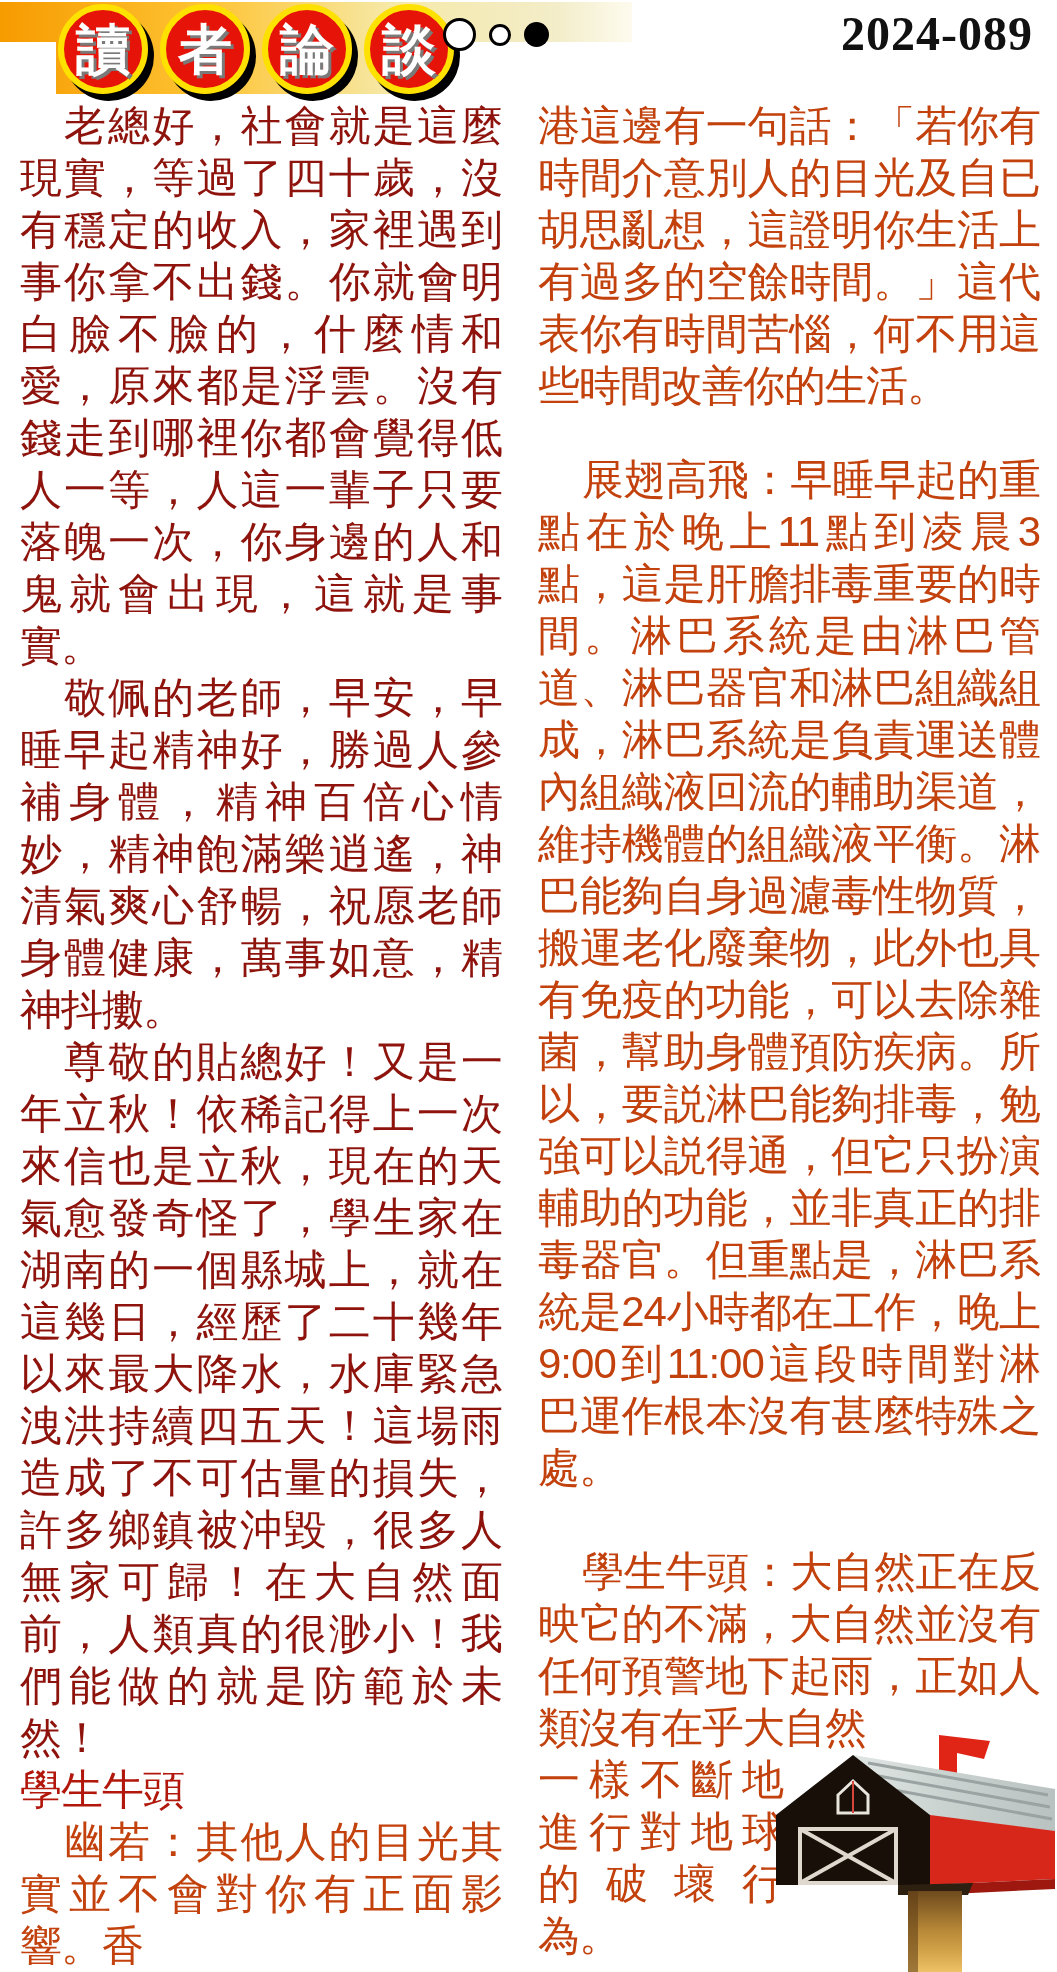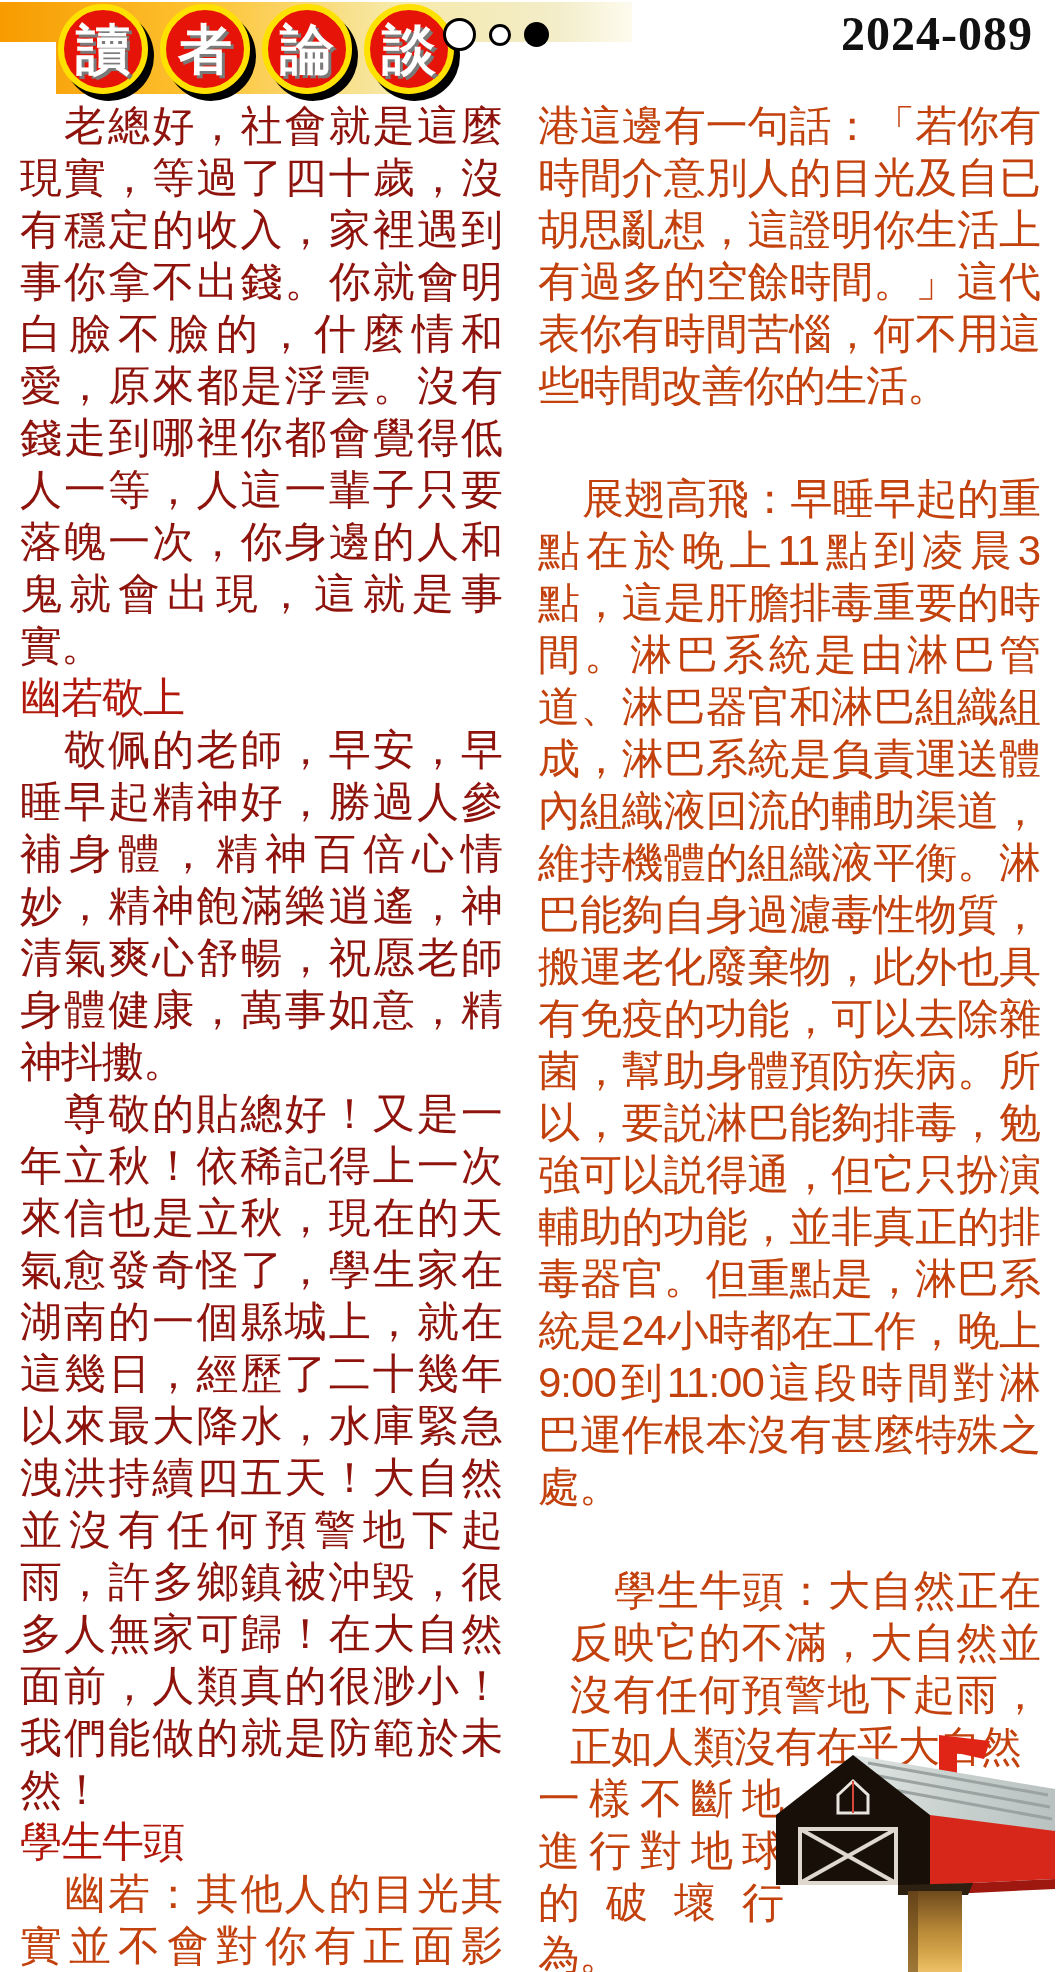--- a/index.html
+++ b/index.html
@@ -85,31 +85,30 @@
   <div class="dots">
     <span class="dot dot-large"></span>
     <span class="dot dot-medium"></span>
     <span class="dot dot-filled"></span>
   </div>
 
   <div class="issue-number">2024-089</div>
 
   <section class="col col-left">
     <p class="letter red indent">老總好，社會就是這麼現實，等過了四十歲，沒有穩定的收入，家裡遇到事你拿不出錢。你就會明白臉不臉的，什麼情和愛，原來都是浮雲。沒有錢走到哪裡你都會覺得低人一等，人這一輩子只要落魄一次，你身邊的人和鬼就會出現，這就是事實。</p>
-    <p class="sig mb55">幽若敬上</p>
     <p class="letter red indent spaced">敬佩的老師，早安，早睡早起精神好，勝過人參補身體，精神百倍心情妙，精神飽滿樂逍遙，神清氣爽心舒暢，祝愿老師身體健康，萬事如意，精神抖擻。</p>
-    <p class="letter red indent">尊敬的貼總好！又是一年立秋！依稀記得上一次來信也是立秋，現在的天氣愈發奇怪了，學生家在湖南的一個縣城上，就在這幾日，經歷了二十幾年以來最大降水，水庫緊急洩洪持續四五天！大自然並沒有任何預警地下起雨，許多鄉鎮被沖毀，很多人無家可歸！在大自然面前，人類真的很渺小！我們能做的就是防範於未然！</p>
+    <p class="letter red indent">尊敬的貼總好！又是一年立秋！依稀記得上一次來信也是立秋，現在的天氣愈發奇怪了，學生家在湖南的一個縣城上，就在這幾日，經歷了二十幾年以來最大降水，水庫緊急洩洪持續四五天！這場雨造成了不可估量的損失，許多鄉鎮被沖毀，很多人無家可歸！在大自然面前，人類真的很渺小！我們能做的就是防範於未然！</p>
     <p class="sig mb55 mt50">學生牛頭</p>
     <p class="letter black indent mt50">幽若：其他人的目光其實並不會對你有正面影響。香</p>
   </section>
 
   <section class="col col-right">
     <p class="letter black">港這邊有一句話：「若你有時間介意別人的目光及自已胡思亂想，這證明你生活上有過多的空餘時間。」這代表你有時間苦惱，何不用這些時間改善你的生活。</p>
-    <p class="letter black indent mt50" style="margin-top:61px;">展翅高飛：早睡早起的重點在於晚上11點到凌晨3點，這是肝膽排毒重要的時間。淋巴系統是由淋巴管道、淋巴器官和淋巴組織組成，淋巴系統是負責運送體內組織液回流的輔助渠道，維持機體的組織液平衡。淋巴能夠自身過濾毒性物質，搬運老化廢棄物，此外也具有免疫的功能，可以去除雜菌，幫助身體預防疾病。所以，要説淋巴能夠排毒，勉強可以説得通，但它只扮演輔助的功能，並非真正的排毒器官。但重點是，淋巴系統是24小時都在工作，晚上9:00到11:00這段時間對淋巴運作根本沒有甚麼特殊之處。</p>
-    <p class="letter black indent spaced" style="margin-top:52px;margin-left:32px;">學生牛頭：大自然正在反映它的不滿，大自然並沒有任何預警地下起雨，正如人類沒有在乎大自然</p>
+    <p class="letter black indent mt50" style="margin-top:42px;">展翅高飛：早睡早起的重點在於晚上11點到凌晨3點，這是肝膽排毒重要的時間。淋巴系統是由淋巴管道、淋巴器官和淋巴組織組成，淋巴系統是負責運送體內組織液回流的輔助渠道，維持機體的組織液平衡。淋巴能夠自身過濾毒性物質，搬運老化廢棄物，此外也具有免疫的功能，可以去除雜菌，幫助身體預防疾病。所以，要説淋巴能夠排毒，勉強可以説得通，但它只扮演輔助的功能，並非真正的排毒器官。但重點是，淋巴系統是24小時都在工作，晚上9:00到11:00這段時間對淋巴運作根本沒有甚麼特殊之處。</p>
+    <p class="letter black indent spaced" style="margin-top:52px;">學生牛頭：大自然正在反映它的不滿，大自然並沒有任何預警地下起雨，正如人類沒有在乎大自然</p>
     <p class="letter black wrap-short">一樣不斷地進行對地球的破壞行為。</p>
   </section>
 
   <div class="mailbox">
     <svg width="299" height="239" viewBox="0 0 299 239">
       <defs>
         <linearGradient id="postGrad" x1="0" y1="0" x2="0" y2="1">
           <stop offset="0" stop-color="#6e4a1d"></stop>
           <stop offset="0.5" stop-color="#b98a38"></stop>
           <stop offset="0.8" stop-color="#d9a94e"></stop>

